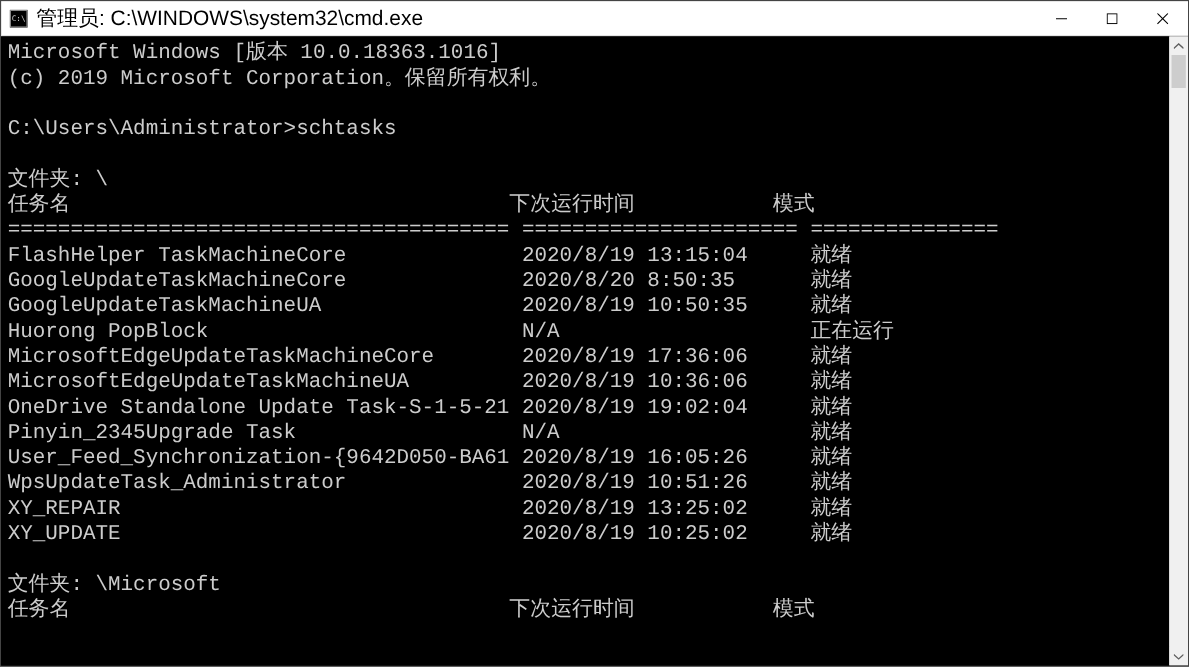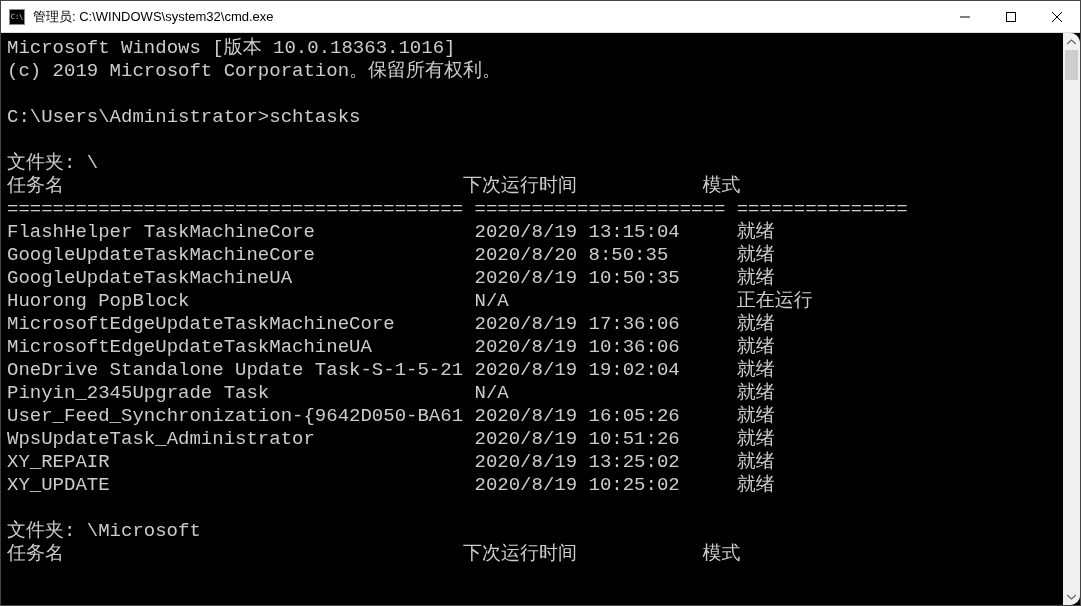--- a/index.html
+++ b/index.html
@@ -33,21 +33,21 @@
     border: 1px solid #888;
     display: inline-flex;
     align-items: center;
     justify-content: center;
     font-size: 7px;
     color: #ccc;
     font-family: Consolas, monospace;
   }
   .title-text {
     flex: 1;
-    font-size: 13px;
+    font-size: 19px;
     color: #000;
     font-family: "Microsoft YaHei", "Segoe UI", sans-serif;
   }
   .win-controls {
     display: flex;
     height: 100%;
   }
   .win-btn {
     width: 46px;
     height: 100%;
@@ -55,21 +55,20 @@
     align-items: center;
     justify-content: center;
     cursor: pointer;
   }
   .win-btn svg { display: block; }
   .console {
     flex: 1;
     background: #000;
     position: relative;
     overflow: hidden;
-    border-radius: 10px;
   }
   .console-inner {
     padding: 4px 6px;
     font-family: "NSimSun", "SimSun", Consolas, "Courier New", monospace;
     font-size: 19px;
     line-height: 23px;
     color: #cccccc;
     white-space: pre;
     width: calc(100% - 18px);
   }

